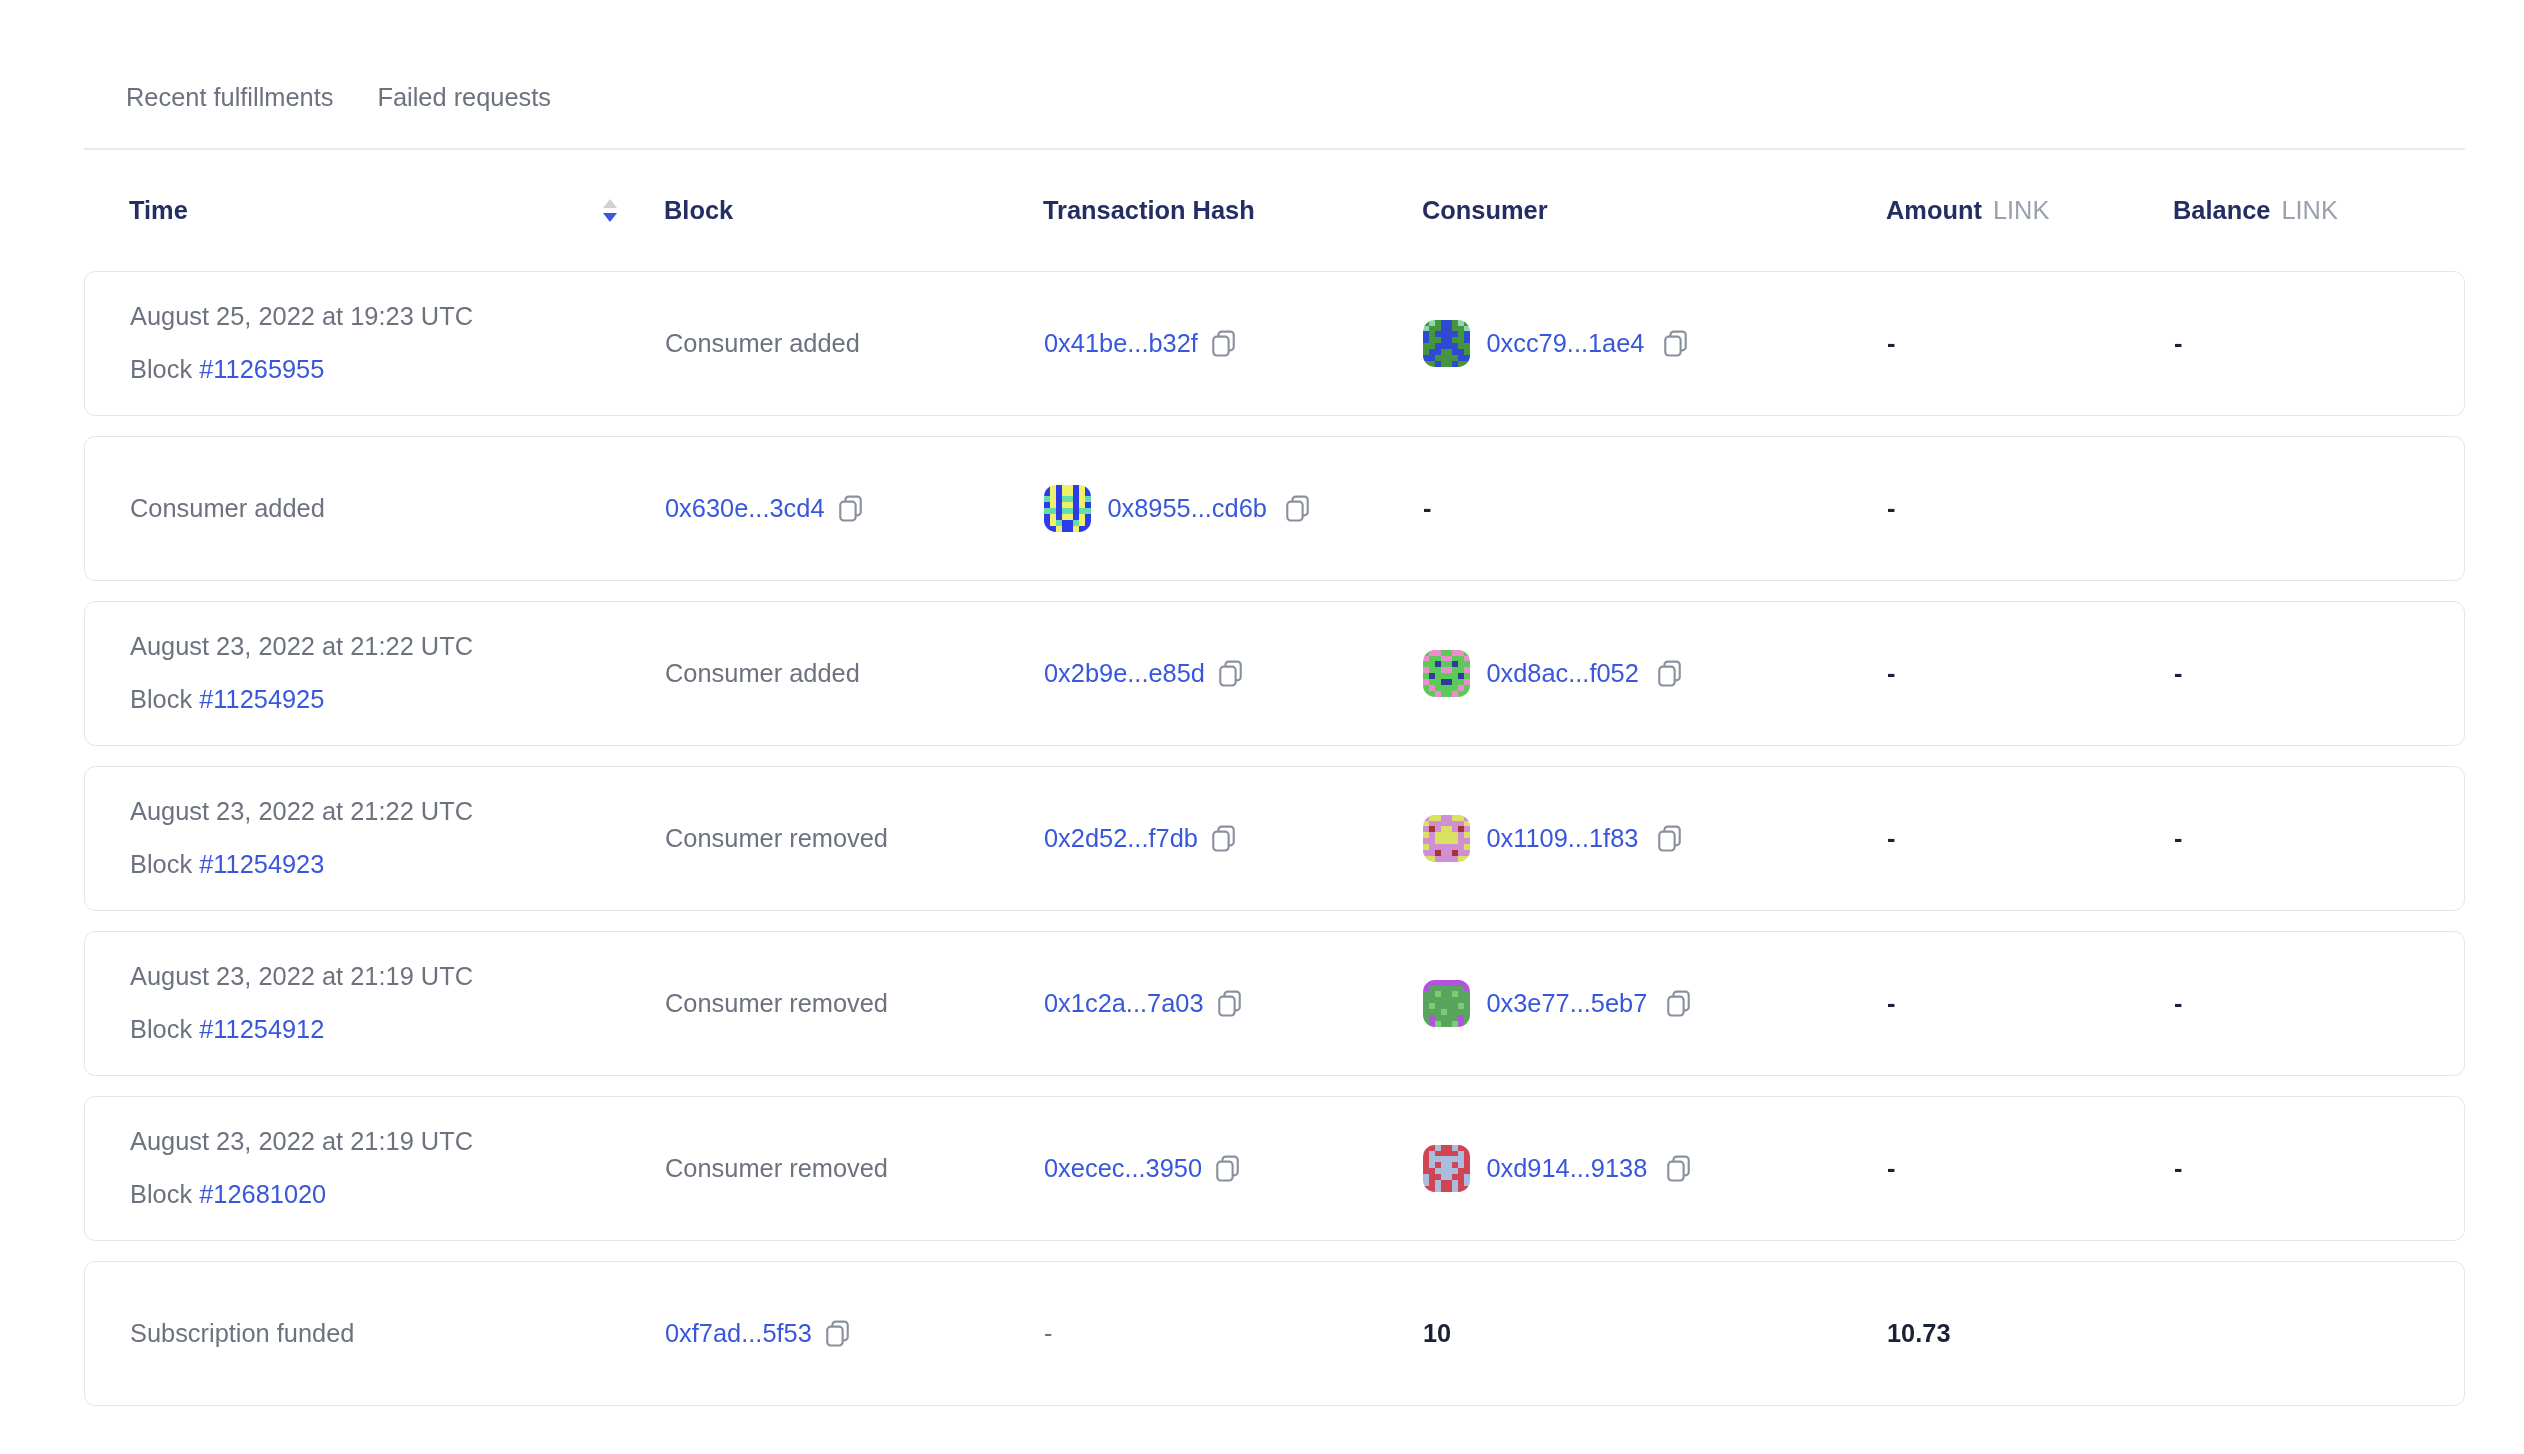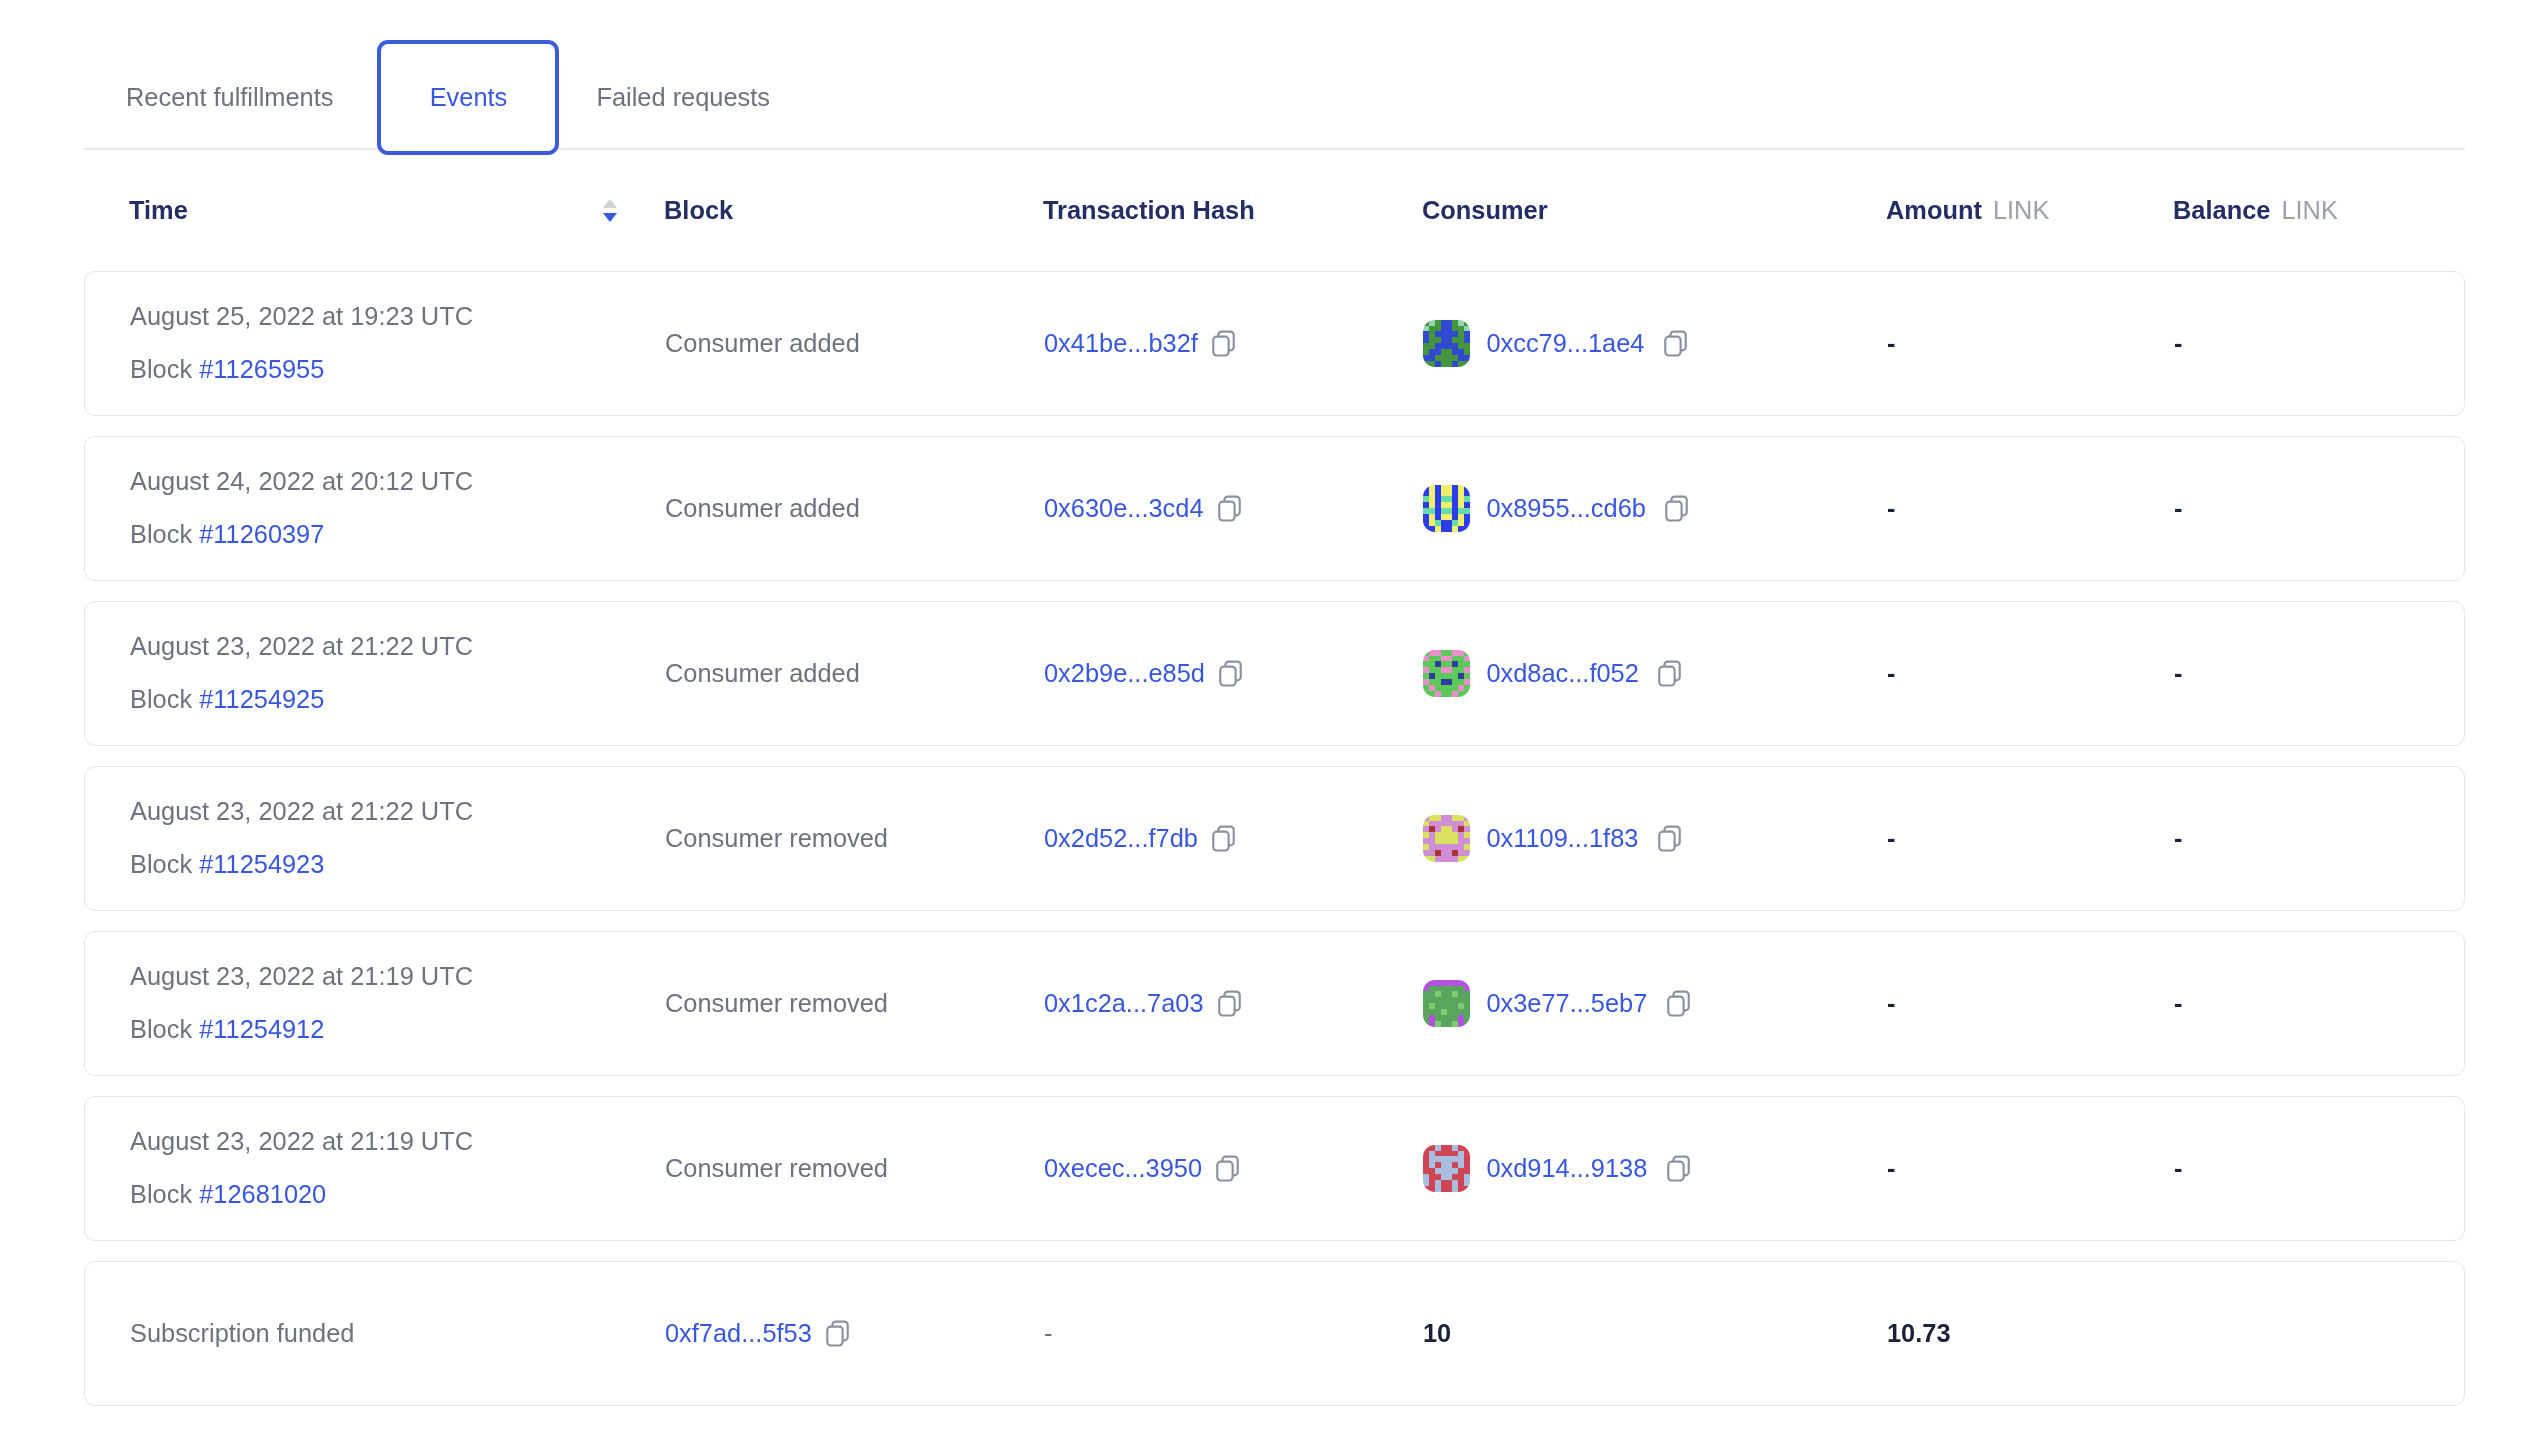--- a/index.html
+++ b/index.html
@@ -91,21 +91,20 @@
   .num { font-size: 25.4px; font-weight: 600; color: #1b2238; }
 </style>
 </head>
 <body>
 
 <div class="page">
 
   <div class="tabs">
     <div class="tabs-divider"></div>
     <div class="tab inactive-1">Recent fulfillments</div>
-    <div class="tab active">Events</div>
     <div class="tab">Failed requests</div>
   </div>
 
   <div class="grid thead">
     <div class="th">
       <span>Time</span>
       <span class="sort">
         <span class="up"></span>
         <span class="down"></span>
       </span>
@@ -215,27 +214,20 @@
           <rect x="11" y="3" width="18" height="22" rx="4" stroke="#8a919e" stroke-width="2.5"></rect>
           <rect x="5" y="9" width="18" height="22" rx="4" fill="#ffffff" stroke="#8a919e" stroke-width="2.5"></rect>
         </svg>
       </span>
     </div>
     <div class="cell num">-</div>
     <div class="cell num">-</div>
   </div>
 
   <div class="row-card grid">
-    <div class="cell time-cell">
-      <div class="time-date">August 24, 2022 at 20:12 UTC</div>
-      <div class="block-line">
-        <span class="block-label">Block</span>
-        <a class="link">#11260397</a>
-      </div>
-    </div>
     <div class="cell">Consumer added</div>
     <div class="cell hash-wrap">
       <a class="link">0x630e...3cd4</a>
       <span class="copy-btn">
         <svg width="29" height="29" viewBox="0 0 34 34" fill="none">
           <rect x="11" y="3" width="18" height="22" rx="4" stroke="#8a919e" stroke-width="2.5"></rect>
           <rect x="5" y="9" width="18" height="22" rx="4" fill="#ffffff" stroke="#8a919e" stroke-width="2.5"></rect>
         </svg>
       </span>
     </div>

